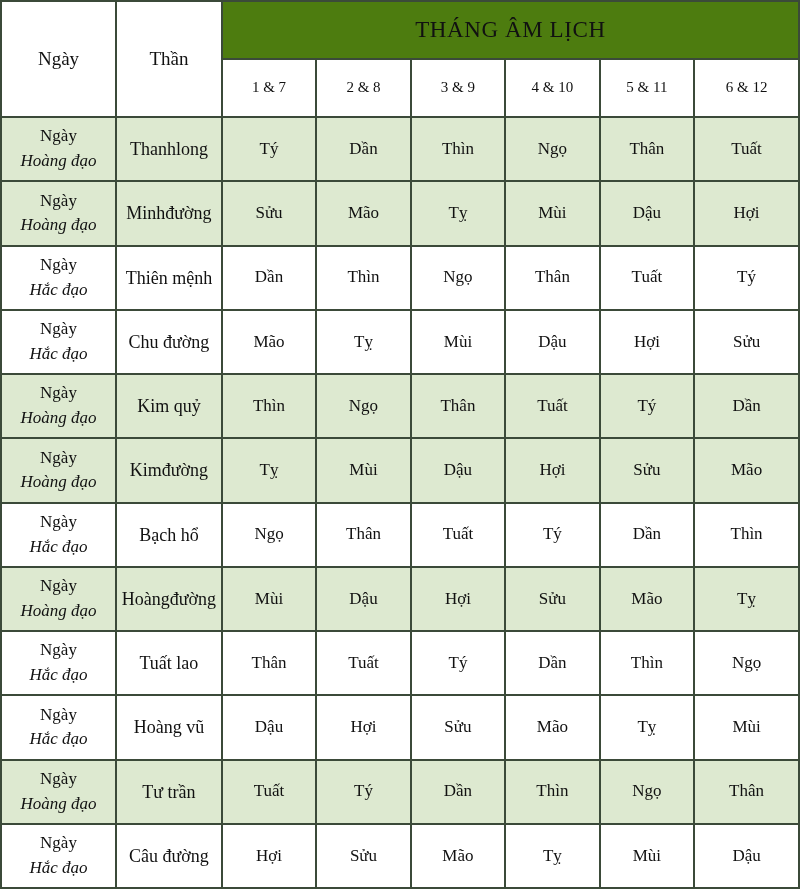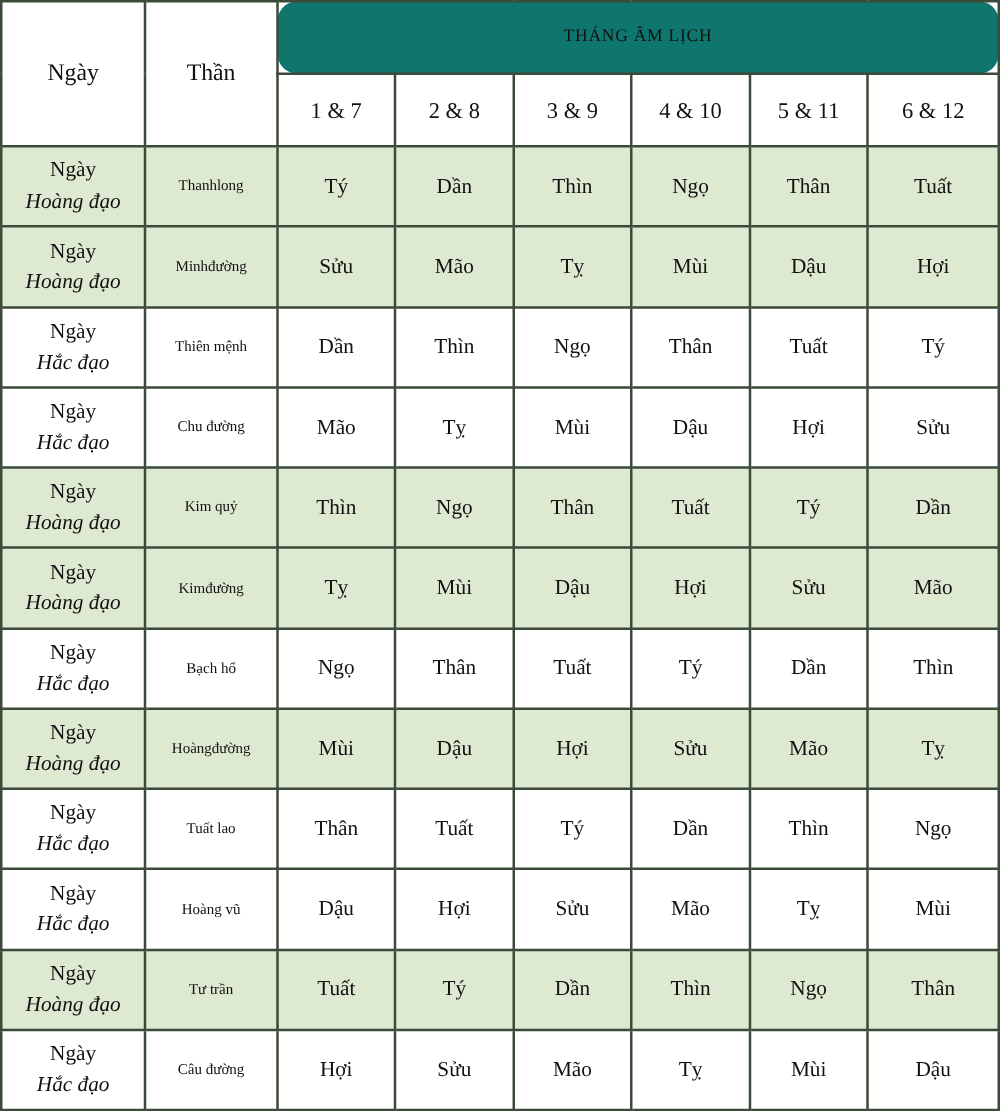--- a/index.html
+++ b/index.html
@@ -35,50 +35,49 @@
   col.c-month { width: 92px;  }
   col.c-month-last { width: 102px; }
 
   
   th.corner-head {
     font-size: 19px;
     font-weight: bold;
     background: #ffffff;
   }
   th.months-head {
-    font-size: 14px;
+    font-size: 23px;
     font-weight: bold;
     letter-spacing: .6px;
-    background: #0f766e;
+    background: #4d7c0f;
     height: 52px;
-    border-radius: 16px;
   }
   th.month-col-head {
-    font-size: 18px;
+    font-size: 15px;
     font-weight: bold;
     background: #ffffff;
     height: 52px;
   }
 
   
   tr.row-auspicious td {
     background: #dde9d0;
     font-weight: bold;
   }
   tr.row-inauspicious td {
     background: #ffffff;
     font-weight: normal;
   }
   td.day-type {
     font-size: 17px;
     text-align: left;
     padding-left: 9px;
   }
   td.day-type .line2 { display: block; font-style: italic; }
-  td.god-name { font-size: 12px; font-family: Liberation Serif, serif; }
+  td.god-name { font-size: 18px; font-family: Liberation Serif, serif; }
   td.zodiac   { font-size: 17px; }
 </style>
 </head>
 <body>
 
 <table id="calendar-table">
   <colgroup>
     <col class="c-day">
     <col class="c-god">
     <col class="c-month">

